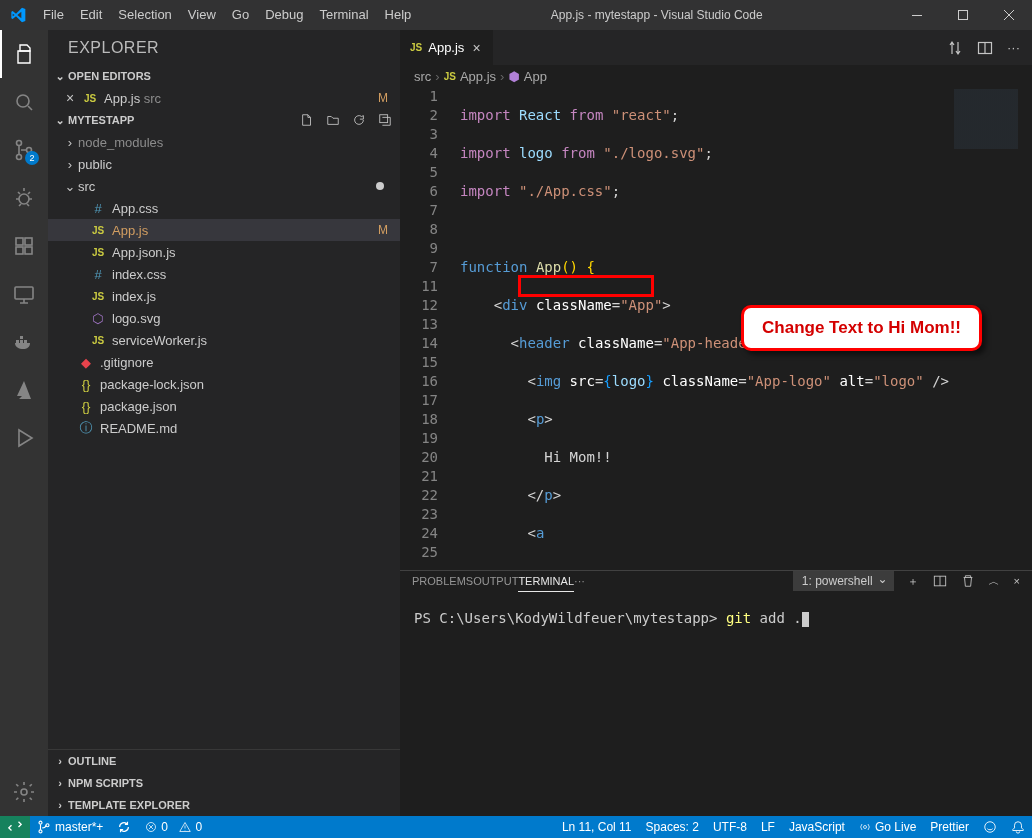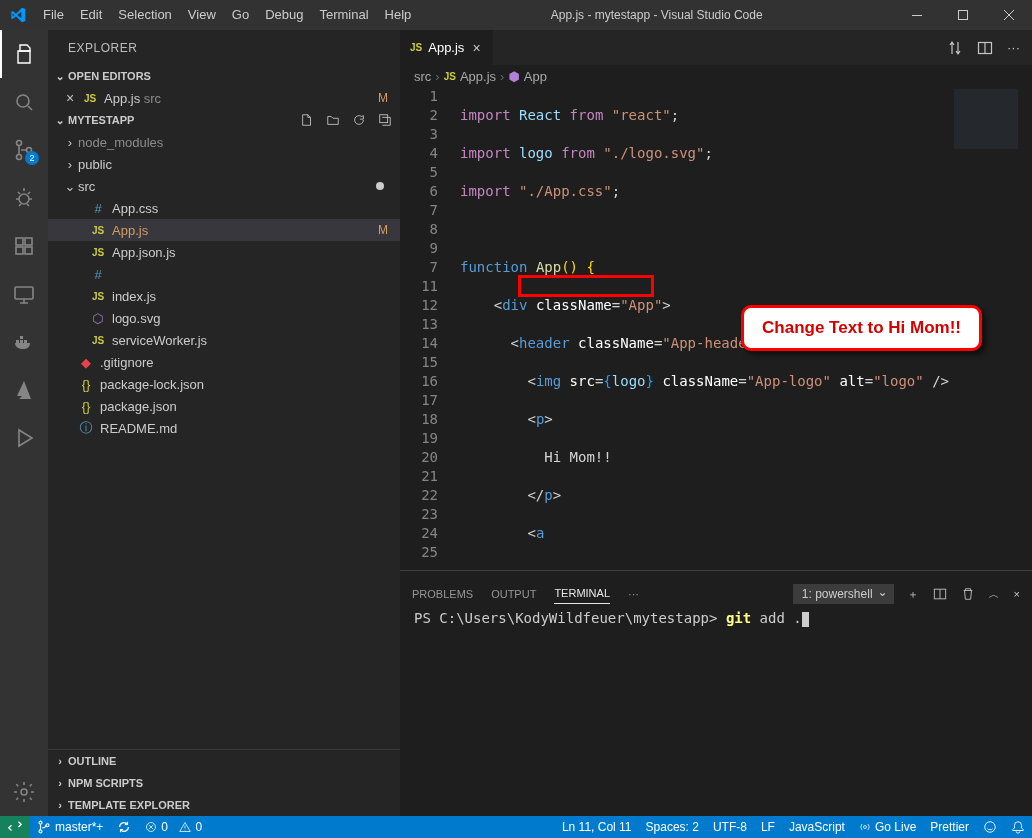--- a/index.html
+++ b/index.html
@@ -21,21 +21,21 @@
 
 .activitybar { width: 48px; background: #333333; display: flex; flex-direction: column; align-items: center; justify-content: space-between; }
 .activitybar .top, .activitybar .bottom { display: flex; flex-direction: column; align-items: center; width: 100%; }
 .activitybar .ab-item { width: 48px; height: 48px; display: flex; align-items: center; justify-content: center; color: #858585; cursor: pointer; position: relative; }
 .activitybar .ab-item.active { color: #ffffff; }
 .activitybar .ab-item.active::before { content: ""; position: absolute; left: 0; top: 0; bottom: 0; width: 2px; background: #fff; }
 .activitybar .badge { position: absolute; bottom: 9px; right: 9px; background: #007acc; color: #fff; border-radius: 10px; font-size: 9px; min-width: 14px; height: 14px; display: flex; align-items: center; justify-content: center; padding: 0 3px; }
 
 
 .sidebar { width: 352px; background: #252526; display: flex; flex-direction: column; min-width: 0; }
-.sidebar .sb-header { height: 35px; display: flex; align-items: center; padding: 0 20px; font-size: 12px; color: #bbbbbb; letter-spacing: 0.5px; }
+.sidebar .sb-header { height: 35px; display: flex; align-items: center; padding: 0 20px; font-size: 16px; color: #bbbbbb; letter-spacing: 0.5px; }
 .section-header { height: 22px; display: flex; align-items: center; padding-left: 4px; font-size: 11px; font-weight: bold; color: #cccccc; cursor: pointer; text-transform: uppercase; }
 .section-header .chev { width: 16px; text-align: center; }
 .section-header .hdr-actions { margin-left: auto; display: flex; padding-right: 8px; gap: 12px; color: #c5c5c5; }
 .section-header .hdr-actions span { cursor: pointer; }
 .tree { font-size: 13px; overflow: hidden; }
 .tree .row { height: 22px; display: flex; align-items: center; cursor: pointer; color: #cccccc; position: relative; }
 .tree .row.selected { background: #37373d; }
 .tree .row .icon { width: 16px; height: 16px; margin-right: 6px; display: inline-flex; align-items: center; justify-content: center; }
 .tree .row .label { flex: 1; white-space: nowrap; overflow: hidden; text-overflow: ellipsis; }
 .tree .row .status { color: #d39e61; padding-right: 12px; font-size: 12px; }
@@ -78,29 +78,29 @@
 .tok-br2 { color: #179fff; }
 .tok-br3 { color: #ffd700; }
 
 .hl-box { position: absolute; border: 3px solid #ff0000; background: transparent; pointer-events: none; }
 .callout { position: absolute; background: #fff; color: #d40000; border: 3px solid #ff0000; border-radius: 10px; padding: 10px 18px; font-family: "Segoe UI", sans-serif; font-size: 17px; font-weight: 600; box-shadow: 4px 4px 5px rgba(0,0,0,0.5); }
 
 .minimap { position: absolute; right: 14px; top: 2px; width: 64px; height: 120px; opacity: 0.6; background: linear-gradient(to bottom, rgba(100,150,200,0.15) 0 50%, transparent 50%); }
 
 
 .panel { height: 246px; border-top: 1px solid #414141; background: #1e1e1e; display: flex; flex-direction: column; }
-.panel-tabs { height: 33px; display: flex; align-items: flex-end; padding: 0 12px; gap: 18px; font-size: 11px; color: #969696; }
+.panel-tabs { height: 33px; display: flex; align-items: flex-start; padding: 0 12px; font-size: 11px; color: #969696; }
 .panel-tabs .pt { cursor: pointer; padding: 4px 0; }
 .panel-tabs .pt.active { color: #e7e7e7; border-bottom: 1px solid #e7e7e7; }
 .panel-tabs .pt-actions { margin-left: auto; display: flex; align-items: center; gap: 14px; color: #c5c5c5; }
 .panel-tabs .dropdown { background: #3c3c3c; border: 1px solid #3c3c3c; color: #cccccc; padding: 2px 20px 2px 8px; font-size: 12px; position: relative; cursor: pointer; }
 .panel-tabs .dropdown::after { content: "⌄"; position: absolute; right: 5px; top: 0px; }
 .term { flex: 1; padding: 6px 14px; font-family: Consolas, monospace; font-size: 14px; color: #cccccc; }
 .term .prompt { color: #cccccc; }
-.term .cmd { color: #ffff80; font-weight: bold; }
+.term .cmd { color: #ffff80; }
 .term .cursor { display: inline-block; width: 7px; height: 15px; background: #cccccc; vertical-align: middle; }
 
 
 .statusbar { height: 22px; background: #007acc; color: #fff; display: flex; align-items: center; font-size: 12px; }
 .statusbar .sb-item { padding: 0 7px; display: flex; align-items: center; gap: 4px; cursor: pointer; height: 100%; }
 .statusbar .sb-left { display: flex; align-items: center; height:100%; }
 .statusbar .sb-right { margin-left: auto; display: flex; align-items: center; height:100%; }
 .statusbar .remote { background: #16825d; padding: 0 8px; height: 100%; display: flex; align-items: center; }
 
 .sidebar .flex1 { flex: 1; overflow: hidden; }
@@ -286,20 +286,21 @@
           <span class="icon ft-js">JS</span>
           <span class="label" style="color:#d39e61">App.js</span>
           <span class="status">M</span>
         </div>
       <div class="row p3">
           <span class="icon ft-js">JS</span>
           <span class="label">App.json.js</span>
         </div>
       <div class="row p3">
           <span class="icon ft-css">#</span>
+          <span class="label">index.css</span>
         </div>
       <div class="row p3">
           <span class="icon ft-js">JS</span>
           <span class="label">index.js</span>
         </div>
       <div class="row p3">
           <span class="icon ft-svg">⬡</span>
           <span class="label">logo.svg</span>
         </div>
       <div class="row p3">

